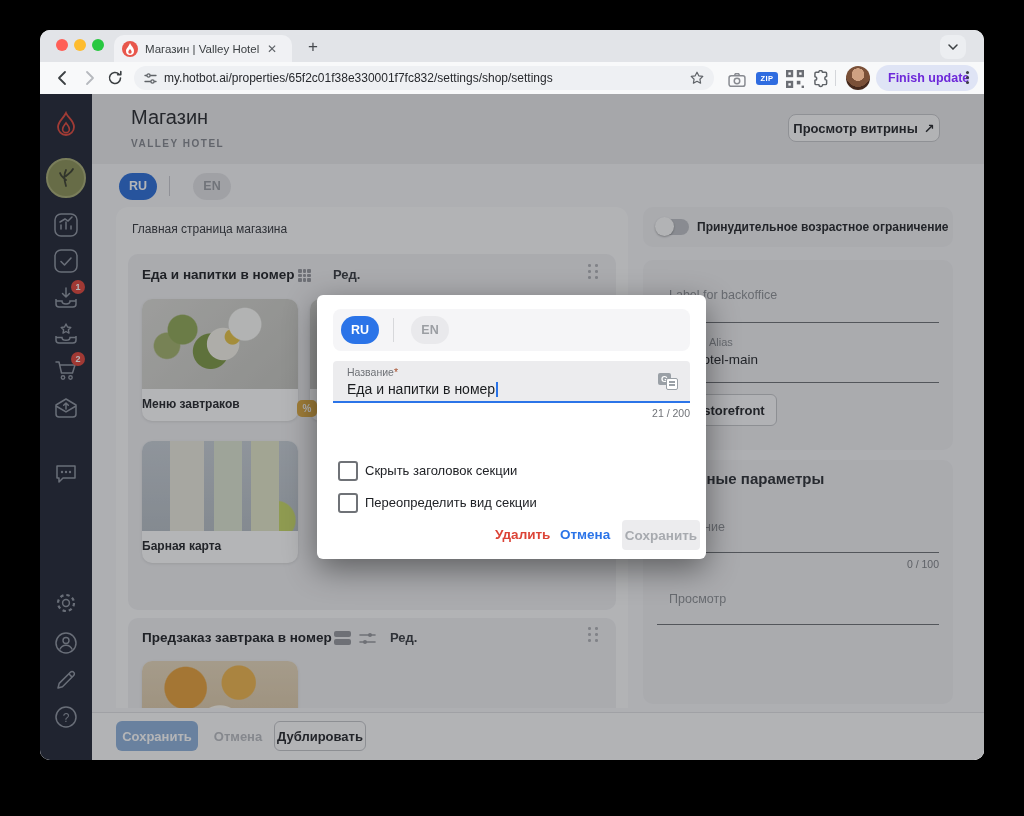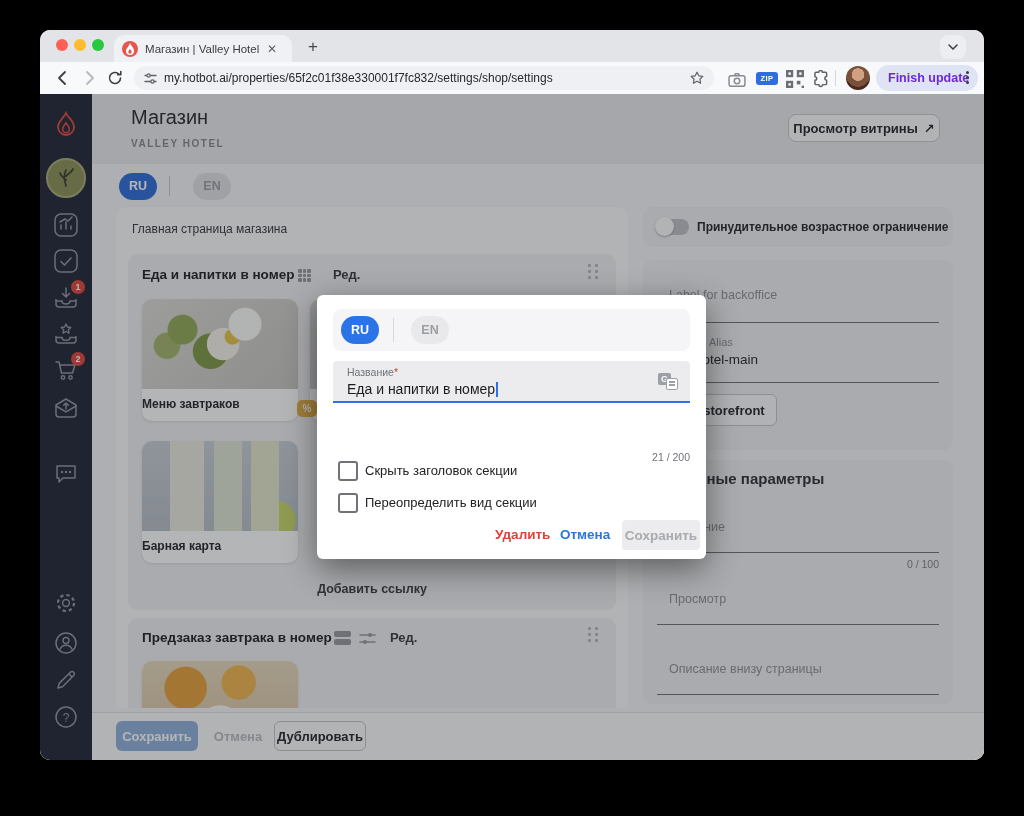--- a/index.html
+++ b/index.html
@@ -86,21 +86,21 @@
   .modal{position:absolute;left:277px;top:201px;width:389px;height:264px;background:#fff;border-radius:6px;
     box-shadow:0 10px 32px rgba(0,0,0,.45);z-index:10;}
   .mtabs{position:absolute;left:16px;top:14px;width:357px;height:42px;background:#f5f5f7;border-radius:8px;}
   .mpill{position:absolute;top:7px;width:38px;height:28px;border-radius:14px;text-align:center;line-height:28px;font-size:12.5px;font-weight:700;}
   .mfield{position:absolute;left:16px;top:66px;width:357px;height:42px;background:#ececee;border-radius:4px 4px 0 0;
     border-bottom:2px solid #2b74e8;box-sizing:border-box;}
   .mlabel{position:absolute;left:14px;top:5px;font-size:10.5px;color:#6f7277;}
   .mreq{color:#a8502e;}
   .mvalue{position:absolute;left:14px;top:20px;font-size:14px;color:#1a1c1f;white-space:nowrap;}
   .caret{display:inline-block;width:1.5px;height:15px;background:#2b74e8;vertical-align:-3px;margin-left:1px;}
-  .mcounter{position:absolute;left:16px;top:112px;width:357px;text-align:right;font-size:10.5px;color:#6f7277;margin-top:44px;}
+  .mcounter{position:absolute;left:16px;top:112px;width:357px;text-align:right;font-size:10.5px;color:#6f7277;}
   .cbrow{position:absolute;left:21px;width:340px;height:20px;margin-top:32px;}
   .cbbox{position:absolute;left:0;top:0;width:16px;height:16px;border:2px solid #6f7277;border-radius:3px;background:#fff;box-sizing:content-box;}
   .cblabel{position:absolute;left:27px;top:2px;font-size:13px;color:#202226;}
   .mlink{position:absolute;top:232px;font-size:13.5px;font-weight:700;}
   .msave{position:absolute;left:305px;top:225px;width:78px;height:30px;border-radius:4px;background:#ececee;
     color:#a7aaaf;font-size:13.5px;font-weight:600;display:flex;align-items:center;justify-content:center;}
   .gicon{position:absolute;right:12px;top:12px;width:20px;height:17px;}
   .gicon .b1{position:absolute;left:0;top:0;width:13px;height:12px;background:#9aa0a6;border-radius:2px;
     color:#fff;font-size:9px;font-weight:700;text-align:center;line-height:12px;}
   .gicon .b2{position:absolute;left:8px;top:5px;width:12px;height:12px;background:#fff;border:1px solid #9aa0a6;border-radius:2px;box-sizing:border-box;}
@@ -360,21 +360,20 @@
               </div>
             <div class="clabel"></div>
           </div>
           <div class="pct" style="left:169px;top:146px">%</div>
           <div class="card" style="left:14px;top:187px">
             <div class="cimg">
                 <div class="art-bar"></div>
               </div>
             <div class="clabel">Барная карта</div>
           </div>
-          <div class="addlink">Добавить ссылку</div>
         </div>
 
         <div class="section" style="top:411px;height:90px;border-radius:10px 10px 0 0;overflow:hidden">
           <div class="sectitle" style="top:12px">Предзаказ завтрака в номер</div>
           <div class="rows2" style="position:absolute;left:206px;top:13px">
               <i></i>
               <i></i>
             </div>
           <svg style="position:absolute;left:231px;top:13px" width="17" height="15" viewBox="0 0 17 15">
               <g stroke="#97999e" stroke-width="1.6" stroke-linecap="round">
@@ -421,23 +420,20 @@
 
       <div class="rcard" style="top:366px;height:244px">
         <div class="rheading" style="top:10px">Основные параметры</div>
         <div class="field" style="top:44px;height:48px">
           <div class="flabel" style="top:16px">Название</div>
         </div>
         <div class="fcounter" style="left:196px;top:98px">0 / 100</div>
         <div class="field" style="top:116px;height:48px">
           <div class="flabel" style="top:16px">Просмотр</div>
         </div>
-        <div class="field" style="top:186px;height:48px">
-          <div class="flabel" style="top:16px">Описание внизу страницы</div>
-        </div>
       </div>
 
       <div class="bottombar">
         <div class="btn savebtn">Сохранить</div>
         <div class="btn cancelbtn">Отмена</div>
         <div class="btn dupbtn">Дублировать</div>
       </div>
     </div>
 
     <div class="dim"></div>

